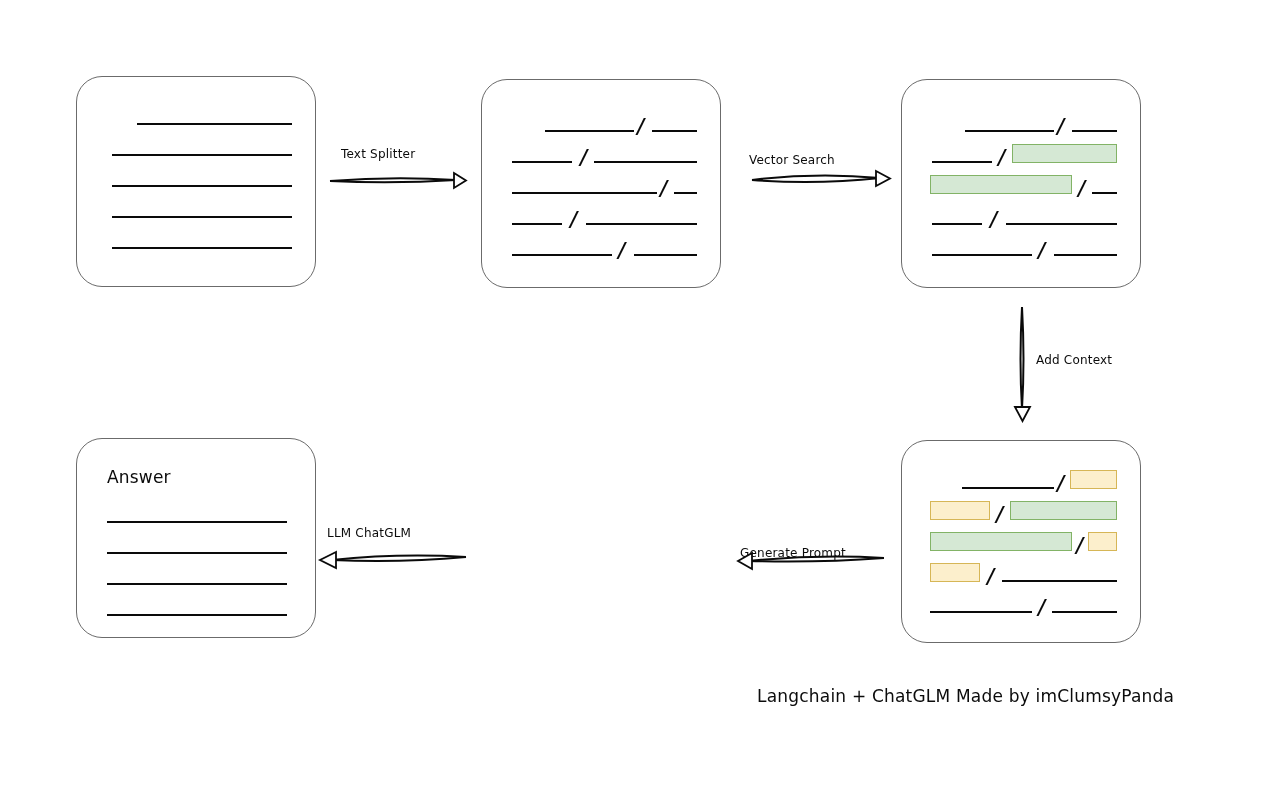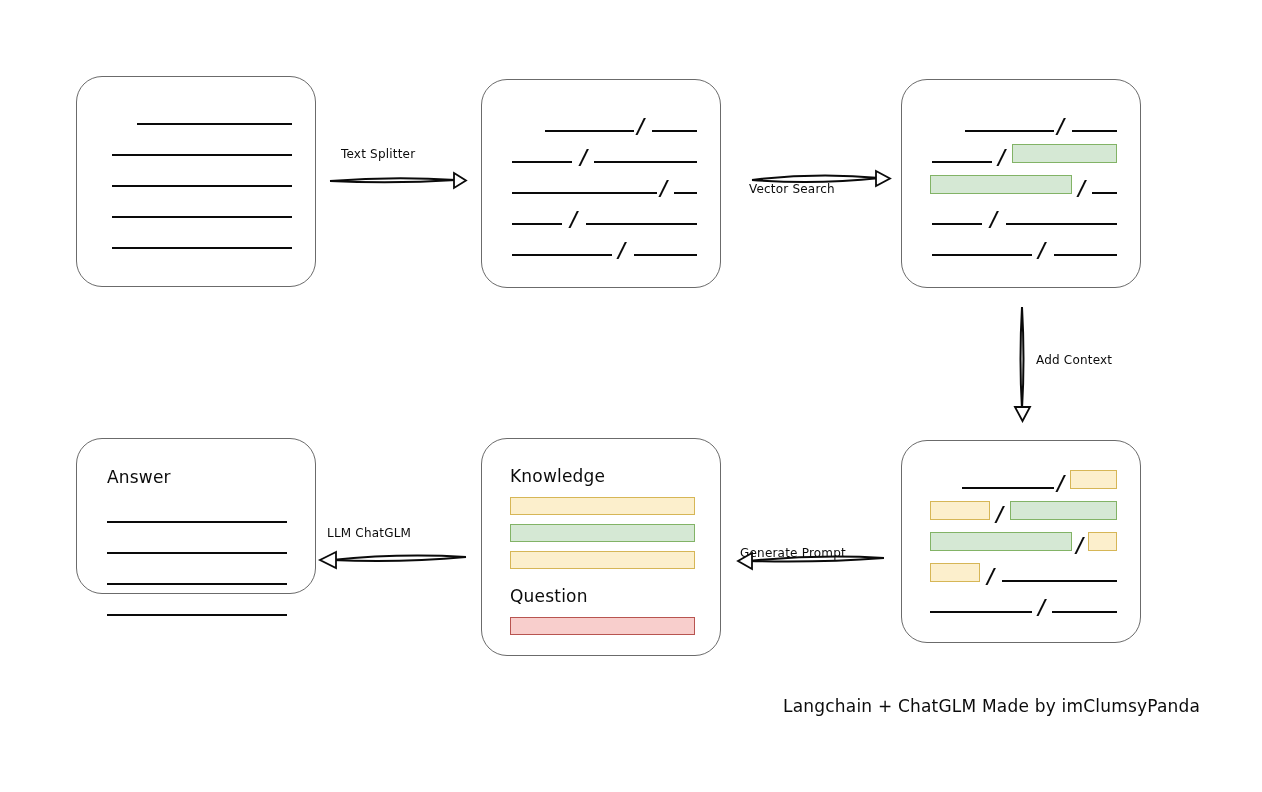--- a/index.html
+++ b/index.html
@@ -113,21 +113,21 @@
         <div class="rule" style="left: 30px; top: 143px; width: 50px;"></div>
         <div class="slash" style="left: 88px; top: 143px;">/</div>
         <div class="rule" style="left: 104px; top: 143px; width: 111px;"></div>
         <div class="rule" style="left: 30px; top: 174px; width: 100px;"></div>
         <div class="slash" style="left: 136px; top: 174px;">/</div>
         <div class="rule" style="left: 152px; top: 174px; width: 63px;"></div>
       </div>
   </div>
 
   <div>
-    <div class="arrow-label" style="left:749px; top:153px;margin-top:29px;">Vector Search</div>
+    <div class="arrow-label" style="left:749px; top:153px;">Vector Search</div>
     <svg class="arrow-svg" width="140" height="22" style="left:750px; top:168px;">
       <path d="M2,12 Q66,4 130,10" stroke="#0a0a0a" stroke-width="2" fill="none"></path>
       <path d="M2,12 Q66,17 130,10" stroke="#0a0a0a" stroke-width="2" fill="none"></path>
       <path d="M126,3 L140,10.5 L126,18 Z" stroke="#0a0a0a" stroke-width="1.8" fill="#ffffff"></path>
     </svg>
   </div>
 
   <div class="doc-box" style="left:901px; top:79px; width:240px; height:209px;">
     <div class="lines-host">
         <div class="rule" style="left: 63px; top: 50px; width: 89px;"></div>
@@ -179,47 +179,35 @@
 
   <div>
     <div class="arrow-label" style="left:740px; top:546px;">Generate Prompt</div>
     <svg class="arrow-svg" width="148" height="22" style="left:738px; top:550px;">
       <path d="M146,8 Q80,4 10,11" stroke="#0a0a0a" stroke-width="2" fill="none"></path>
       <path d="M146,8 Q80,13 10,11" stroke="#0a0a0a" stroke-width="2" fill="none"></path>
       <path d="M14,3 L0,11 L14,19 Z" stroke="#0a0a0a" stroke-width="1.8" fill="#ffffff"></path>
     </svg>
   </div>
 
-  <div class="doc-box" style="left:481px; top:438px; width:240px; height:218px;">
-    <div class="box-title" style="left:28px; top:27px;">Knowledge</div>
-    <div class="box-title" style="left:28px; top:147px;">Question</div>
-    <div class="bars-host">
-        <div class="hl" style="left: 28px; top: 76px; width: 185px; height: 18px; background: rgb(252, 239, 204); border-color: rgb(214, 182, 86);"></div>
-        <div class="hl" style="left: 28px; top: 103px; width: 185px; height: 18px; background: rgb(213, 232, 212); border-color: rgb(130, 179, 102);"></div>
-        <div class="hl" style="left: 28px; top: 130px; width: 185px; height: 18px; background: rgb(252, 239, 204); border-color: rgb(214, 182, 86);"></div>
-      </div>
-    <div class="bars-host">
-        <div class="hl" style="left: 28px; top: 196px; width: 185px; height: 18px; background: rgb(248, 206, 204); border-color: rgb(184, 84, 80);"></div>
-      </div>
-  </div>
 
   <div>
     <div class="arrow-label" style="left:327px; top:526px;">LLM ChatGLM</div>
     <svg class="arrow-svg" width="148" height="22" style="left:320px; top:548px;">
       <path d="M146,9 Q80,5 12,12" stroke="#0a0a0a" stroke-width="2" fill="none"></path>
       <path d="M146,9 Q80,15 12,12" stroke="#0a0a0a" stroke-width="2" fill="none"></path>
       <path d="M16,4 L0,12 L16,20 Z" stroke="#0a0a0a" stroke-width="1.8" fill="#ffffff"></path>
     </svg>
   </div>
 
-  <div class="doc-box" style="left:76px; top:438px; width:240px; height:156px;">
+  <div class="doc-box" style="left:76px; top:438px; width:240px; height:200px;">
     <div class="box-title" style="left:30px; top:28px;">Answer</div>
     <div class="lines-host">
         <div class="rule" style="left: 30px; top: 82px; width: 180px;"></div>
         <div class="rule" style="left: 30px; top: 113px; width: 180px;"></div>
         <div class="rule" style="left: 30px; top: 144px; width: 180px;"></div>
         <div class="rule" style="left: 30px; top: 175px; width: 180px;"></div>
       </div>
   </div>
 
-  <div class="caption" style="left:783px; top:686px;margin-top:10px;">Langchain + ChatGLM Made by imClumsyPanda</div>
+  <div class="caption" style="left:757px; top:686px;">Langchain + ChatGLM Made by imClumsyPanda</div>
 
 </div>
 
 </body></html>

